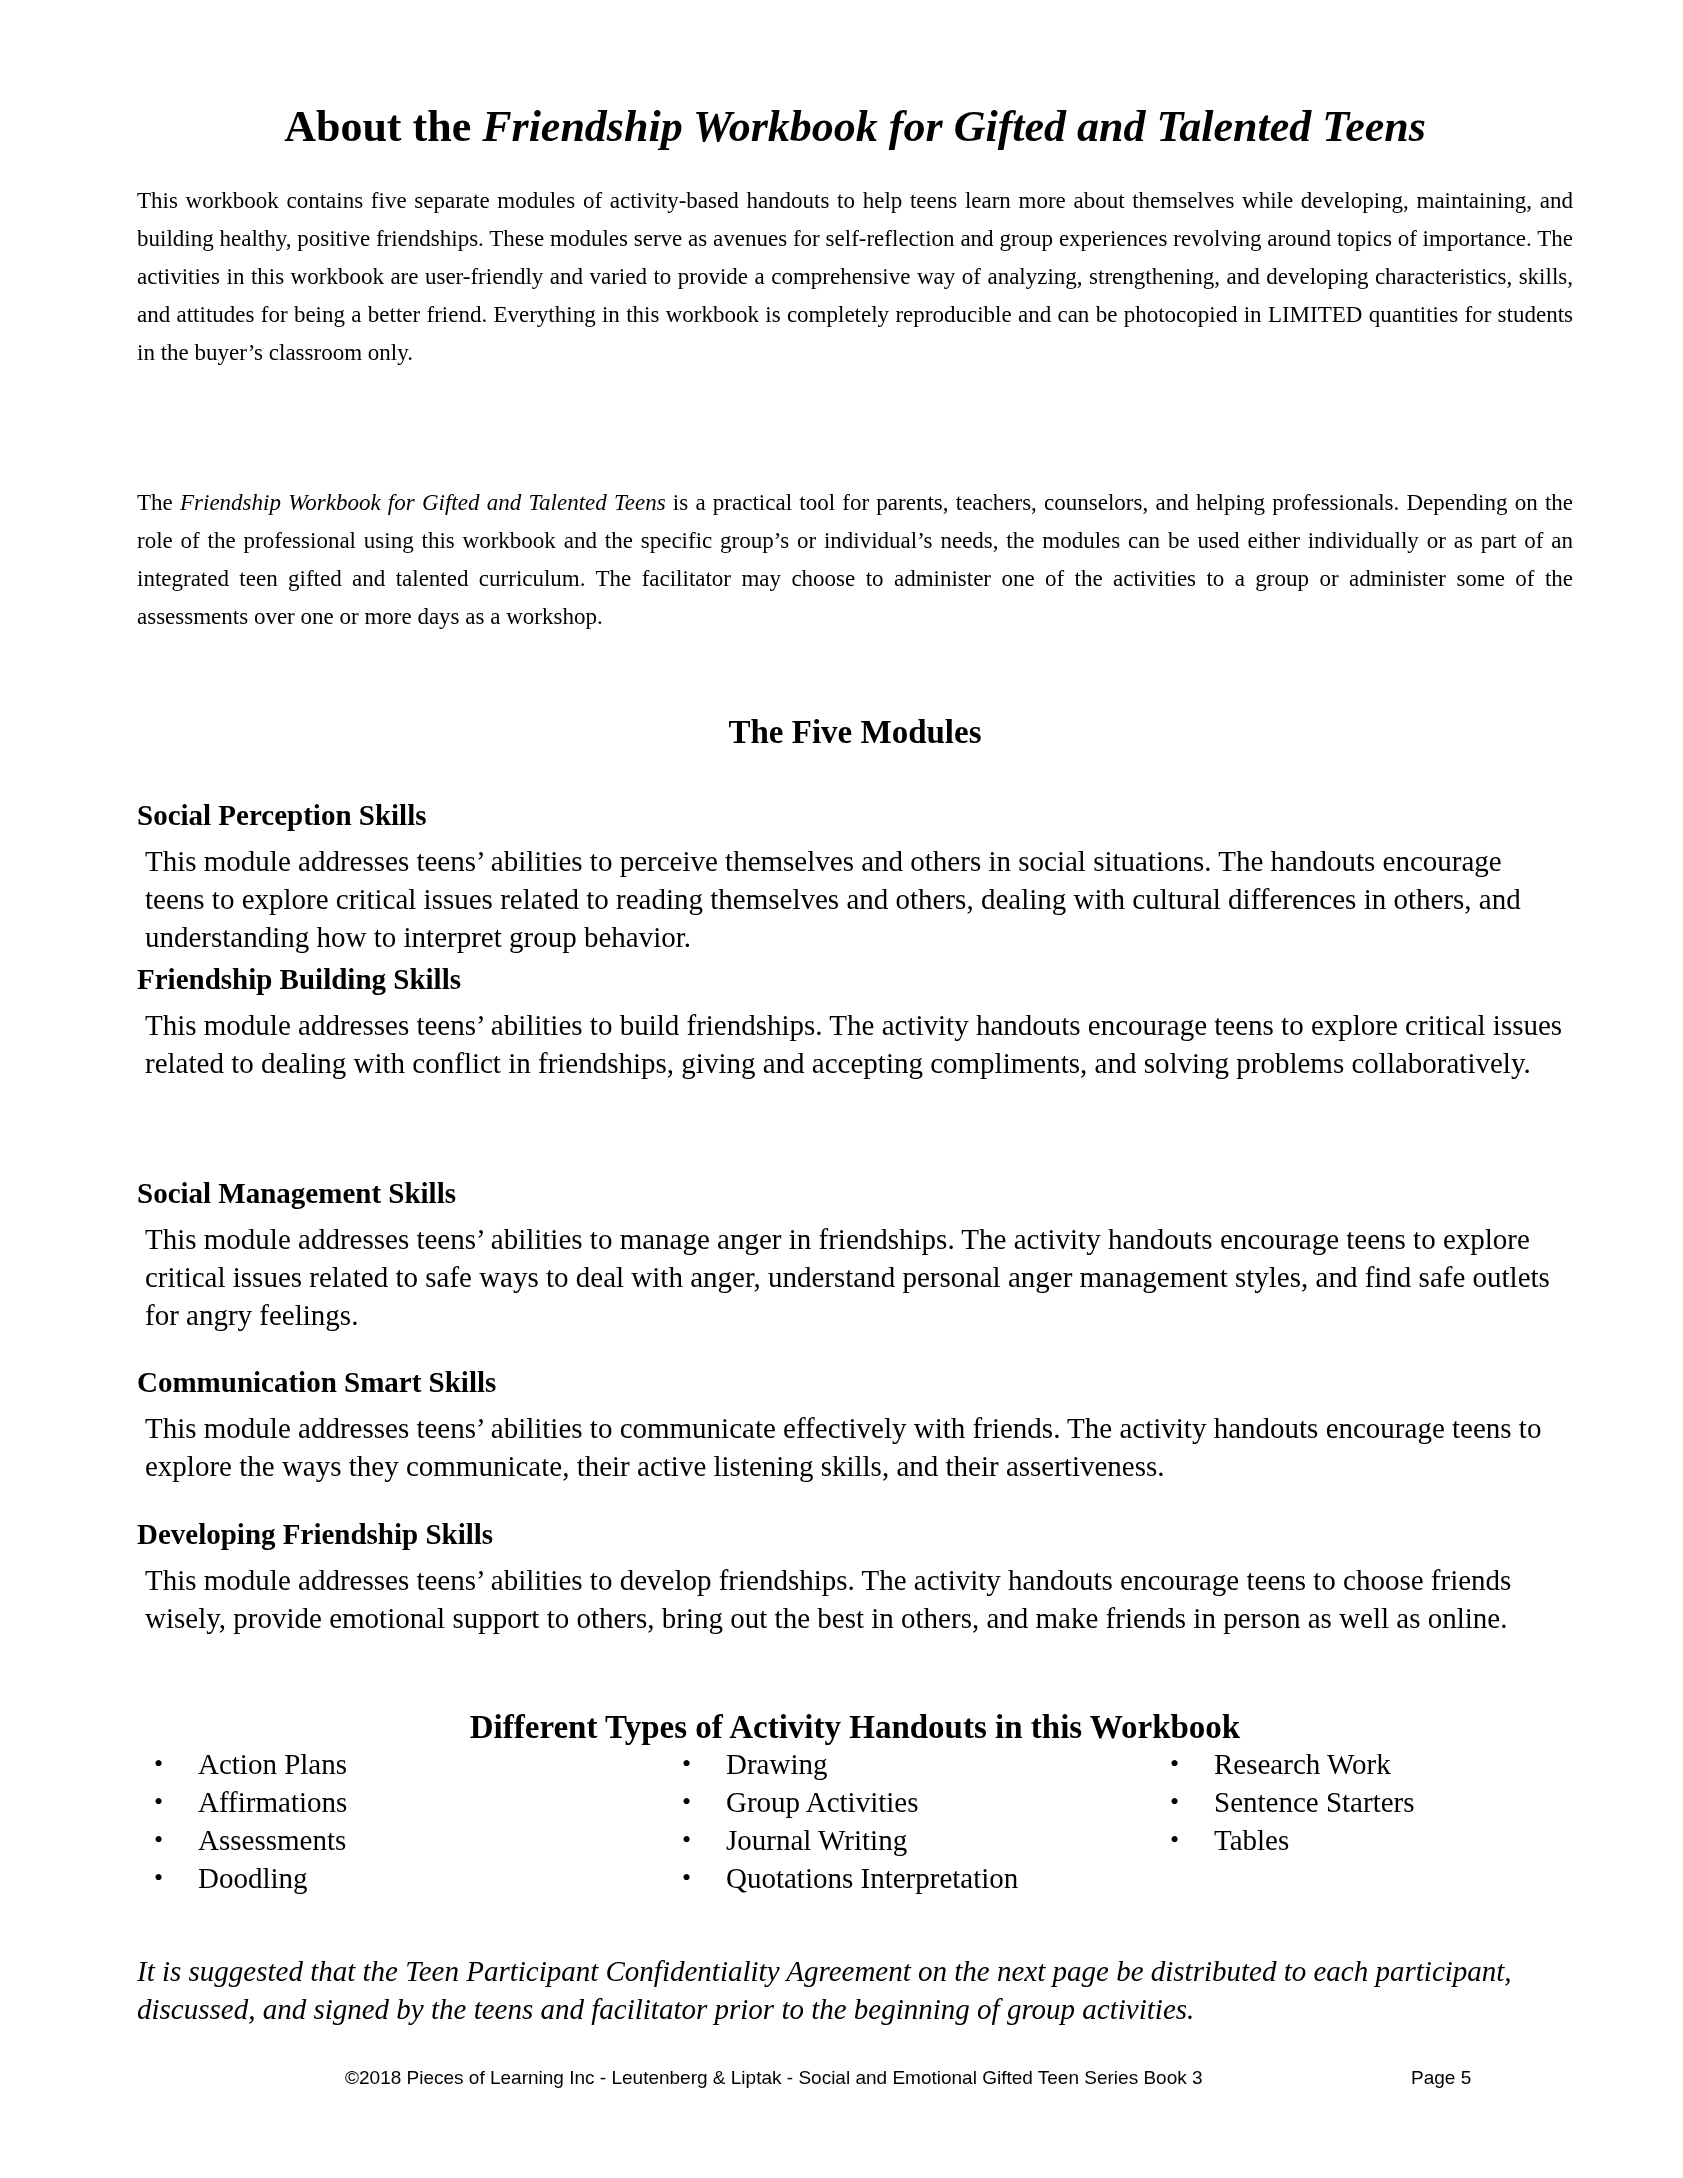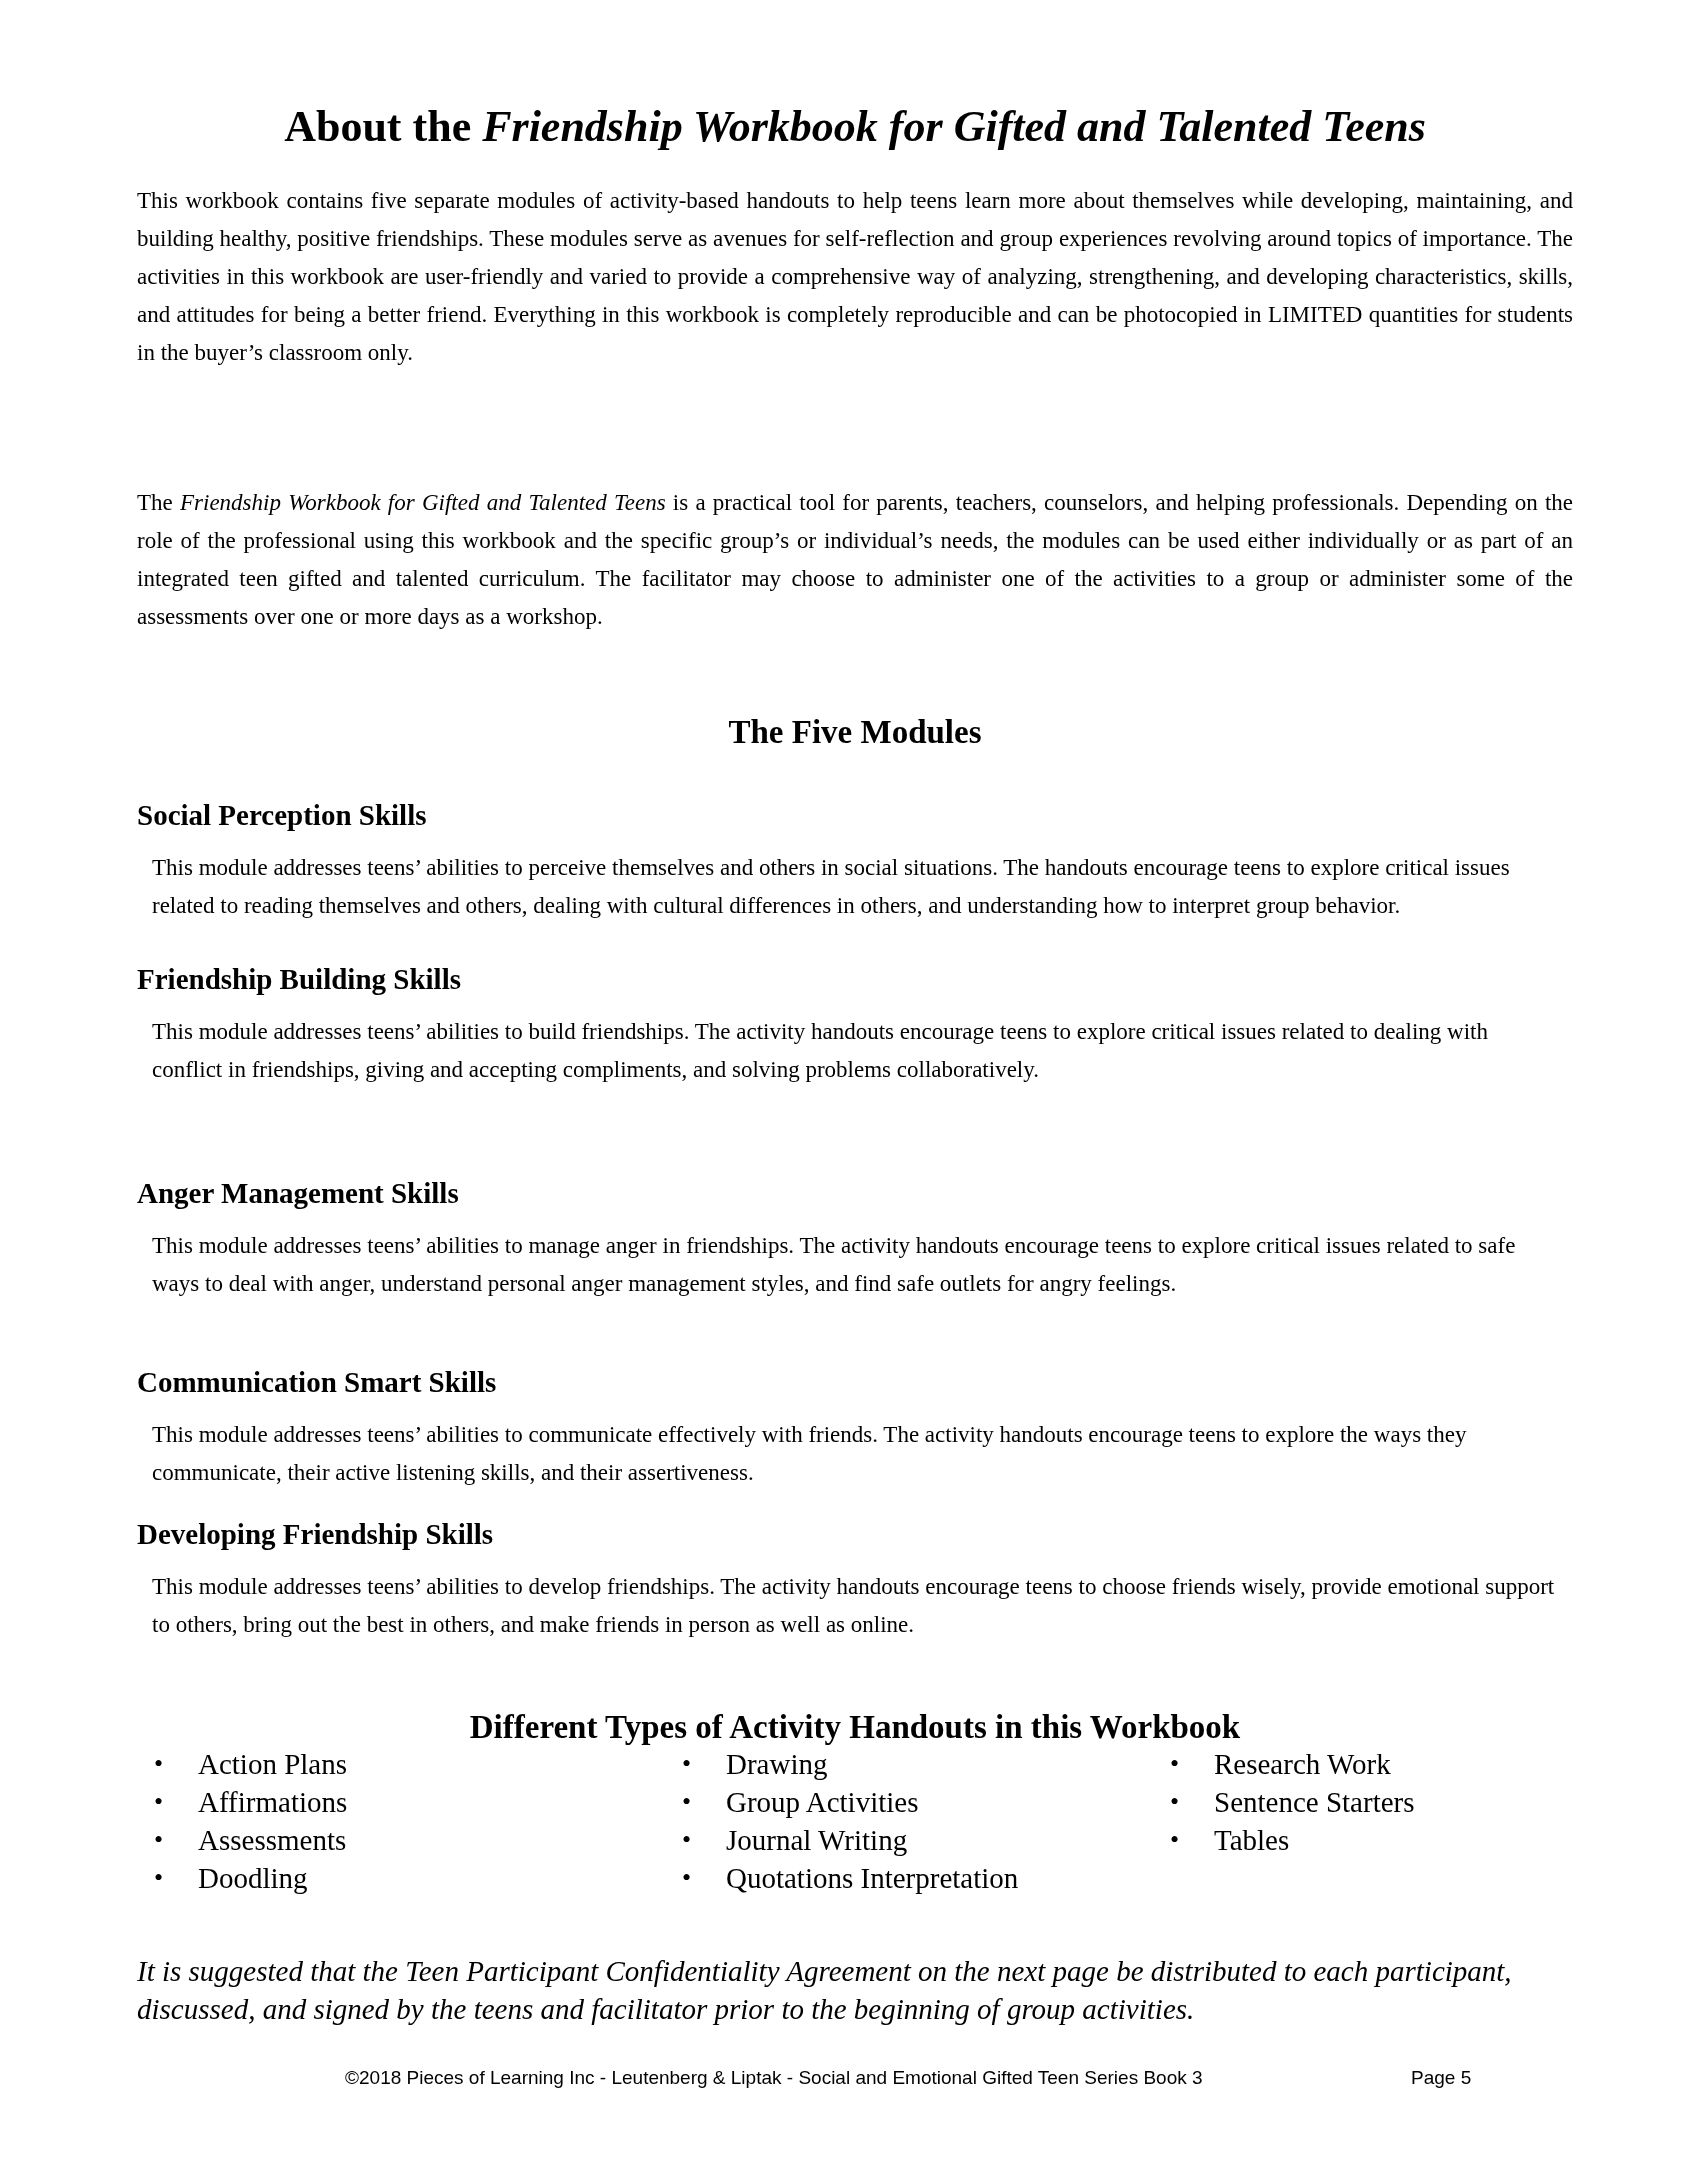--- a/index.html
+++ b/index.html
@@ -7,21 +7,21 @@
   .page { position: absolute; left: 137px; top: 0; width: 1436px; }
   h1 { position: absolute; top: 99px; left: 0; width: 1436px; text-align: center; margin: 0; font-size: 44px; font-weight: bold; line-height: 55px; }
   h1 .ital { font-style: italic; }
   .para { position: absolute; left: 0; width: 1436px; margin: 0; font-size: 23px; line-height: 38px; text-align: justify; text-align-last: left; }
   .para .ital { font-style: italic; }
   #p1 { top: 182px; }
   #p2 { top: 484px; }
   h2 { position: absolute; top: 710px; left: 0; width: 1436px; text-align: center; margin: 0; font-size: 33px; font-weight: bold; line-height: 44px; }
   .module { position: absolute; left: 0; width: 1436px; }
   .module .mtitle { font-weight: bold; font-size: 29px; line-height: 38px; margin: 0; }
-  .module .mdesc { font-size: 23px; line-height: 38px; margin: 15px; }
+  .module .mdesc { font-size: 29px; line-height: 38px; margin: 8px; }
   #m0 { top: 796px; }
   #m1 { top: 960px; }
   #m2 { top: 1174px; }
   #m3 { top: 1363px; }
   #m4 { top: 1515px; }
   h3 { position: absolute; top: 1705px; left: 0; width: 1436px; text-align: center; margin: 0; font-size: 33px; font-weight: bold; line-height: 44px; }
   .bullets { position: absolute; top: 1745px; left: 0; width: 1436px; display: flex; }
   .col { list-style: none; margin: 0; padding: 0; }
   .col li { position: relative; font-size: 29px; line-height: 38px; padding-left: 101px; }
   .col li::before { content: "\2022"; position: absolute; left: 57px; top: 0; font-size: 26px; }
@@ -48,21 +48,21 @@
 
   <div class="module" id="m0">
     <p class="mtitle">Social Perception Skills</p>
     <p class="mdesc">This module addresses teens’ abilities to perceive themselves and others in social situations. The handouts encourage teens to explore critical issues related to reading themselves and others, dealing with cultural  differences in others, and understanding how to interpret group behavior.</p>
   </div>
   <div class="module" id="m1">
     <p class="mtitle">Friendship Building Skills</p>
     <p class="mdesc">This module addresses teens’ abilities to build friendships. The activity handouts encourage teens to explore critical issues related to dealing with conflict in friendships, giving and accepting compliments, and solving problems collaboratively.</p>
   </div>
   <div class="module" id="m2">
-    <p class="mtitle">Anger Management Skills</p>
+    <p class="mtitle">Social Management Skills</p>
     <p class="mdesc">This module addresses teens’ abilities to manage anger in friendships. The activity handouts encourage teens to explore critical issues related to safe ways to deal with anger, understand personal anger management styles, and find safe outlets for angry feelings.</p>
   </div>
   <div class="module" id="m3">
     <p class="mtitle">Communication Smart Skills</p>
     <p class="mdesc">This module addresses teens’ abilities to communicate effectively with friends. The activity handouts encourage teens to explore the ways they communicate, their active listening skills, and their assertiveness.</p>
   </div>
   <div class="module" id="m4">
     <p class="mtitle">Developing Friendship Skills</p>
     <p class="mdesc">This module addresses teens’ abilities to develop friendships. The activity handouts encourage teens to choose friends wisely, provide emotional support to others, bring out the best in others, and make friends in person as well as online.</p>
   </div>

